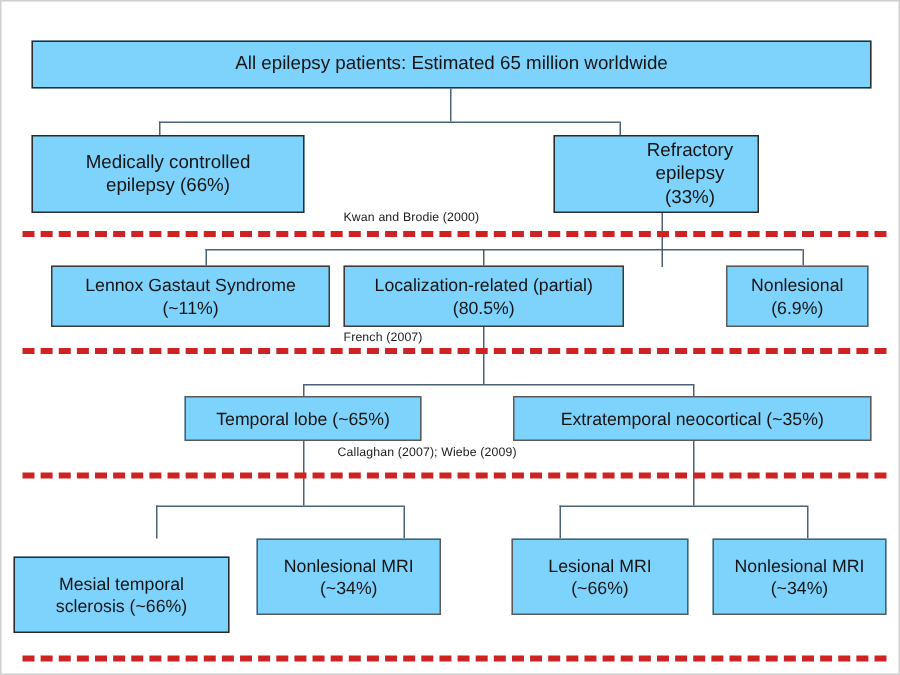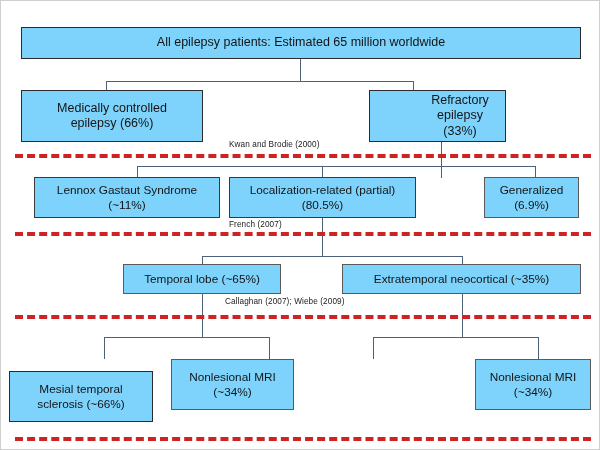--- a/index.html
+++ b/index.html
@@ -112,21 +112,21 @@
     <span>Lennox Gastaut Syndrome</span>
     <span>(~11%)</span>
   </div>
 
   <div class="node n-sm thin" style="left:228px; top:176px; width:187px; height:41px; flex-direction:column;">
     <span>Localization-related (partial)</span>
     <span>(80.5%)</span>
   </div>
 
   <div class="node n-sm gray" style="left:483px; top:176px; width:95px; height:41px; flex-direction:column;">
-    <span>Generalized</span>
+    <span>Nonlesional</span>
     <span>(6.9%)</span>
   </div>
 
   <div class="cite" style="left:228px; top:219px;">French (2007)</div>
 
   <div class="conn v" style="left:321px; top:217px; height:38px;"></div>
 
   <div class="sep" style="top:231px;"></div>
 
   <div class="conn h" style="left:201px; top:255px; width:260px;"></div>
@@ -159,20 +159,24 @@
   <div class="node n-sm" style="left:8px; top:370px; width:144px; height:51px; flex-direction:column;">
     <span>Mesial temporal</span>
     <span>sclerosis (~66%)</span>
   </div>
 
   <div class="node n-sm gray" style="left:170px; top:358px; width:123px; height:51px; flex-direction:column;">
     <span>Nonlesional MRI</span>
     <span>(~34%)</span>
   </div>
 
+  <div class="node n-sm gray" style="left:340px; top:358px; width:118px; height:51px; flex-direction:column;">
+    <span>Lesional MRI</span>
+    <span>(~66%)</span>
+  </div>
 
   <div class="node n-sm gray" style="left:474px; top:358px; width:116px; height:51px; flex-direction:column;">
     <span>Nonlesional MRI</span>
     <span>(~34%)</span>
   </div>
 
 
   <div class="sep" style="top:436px;"></div>
 
 </div>

